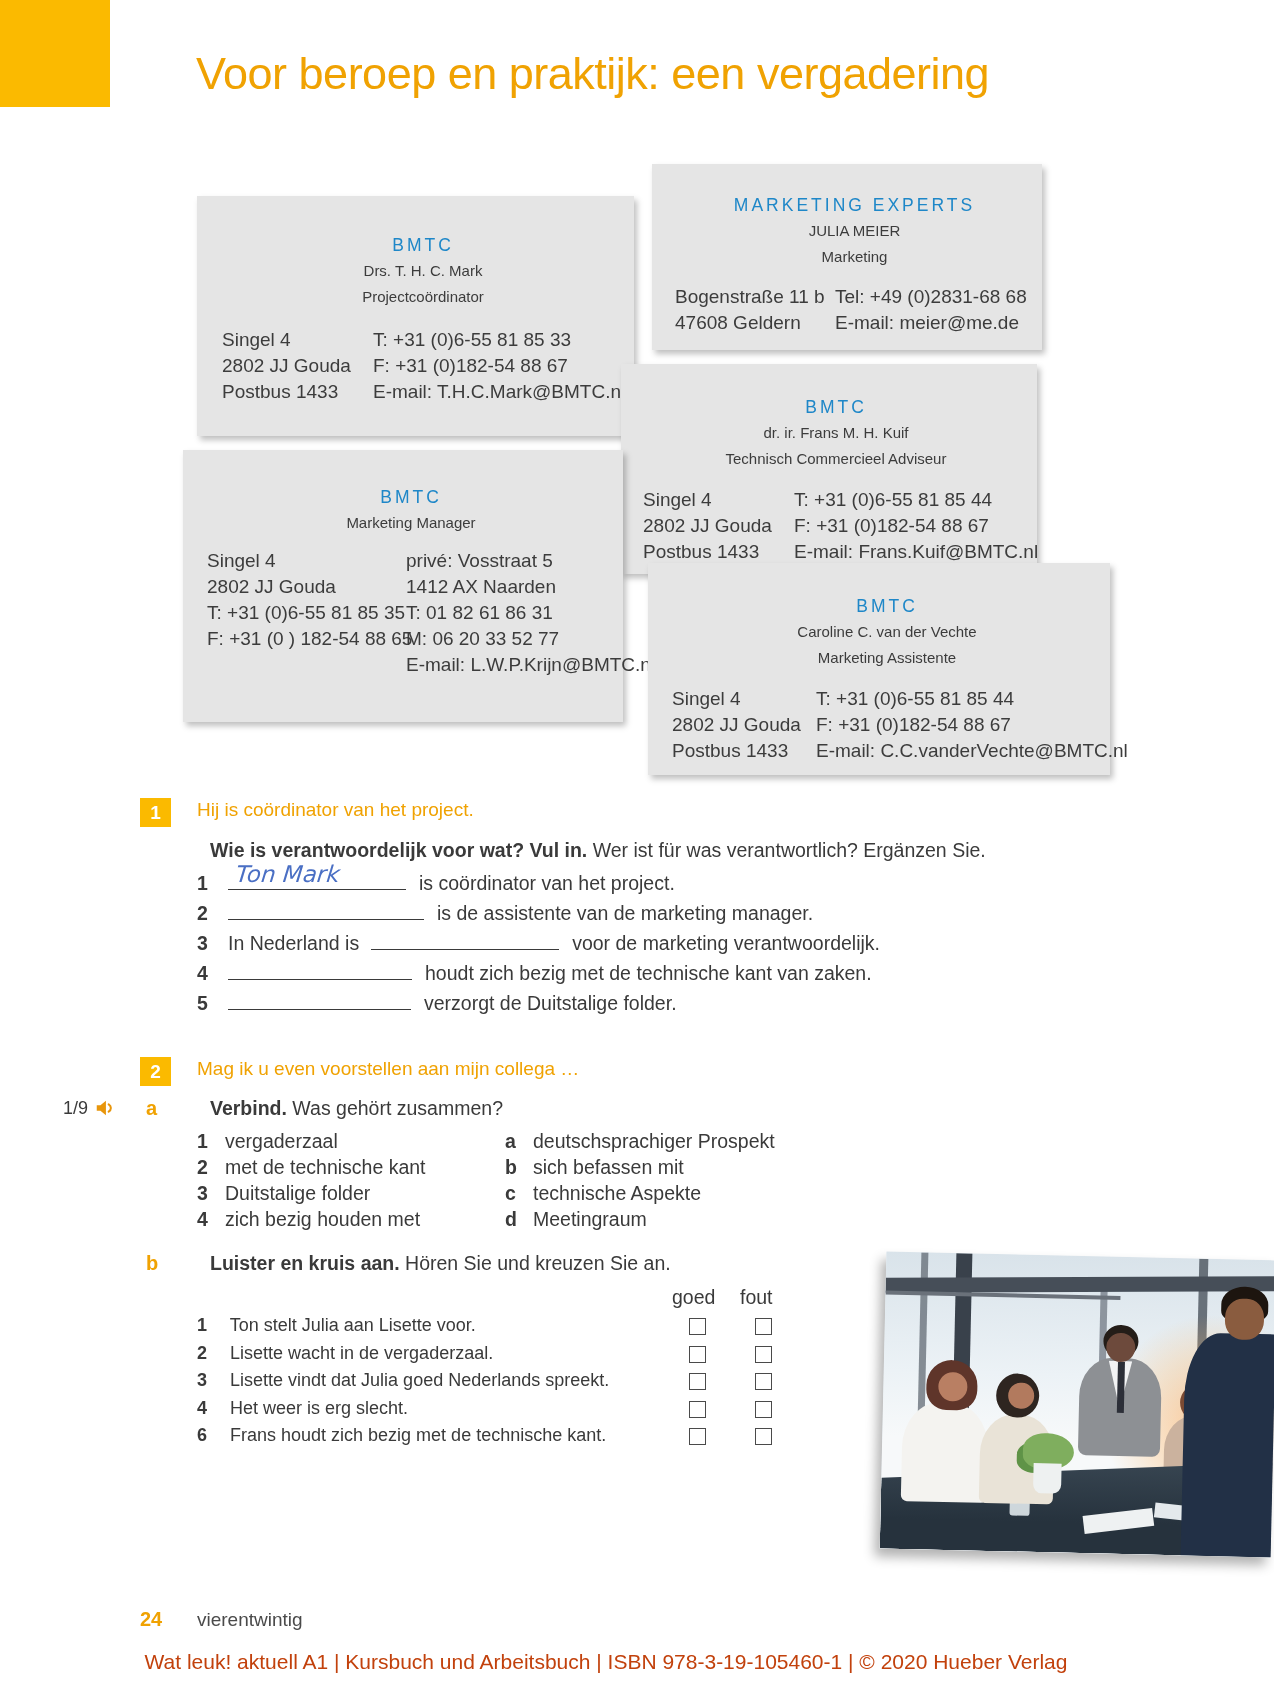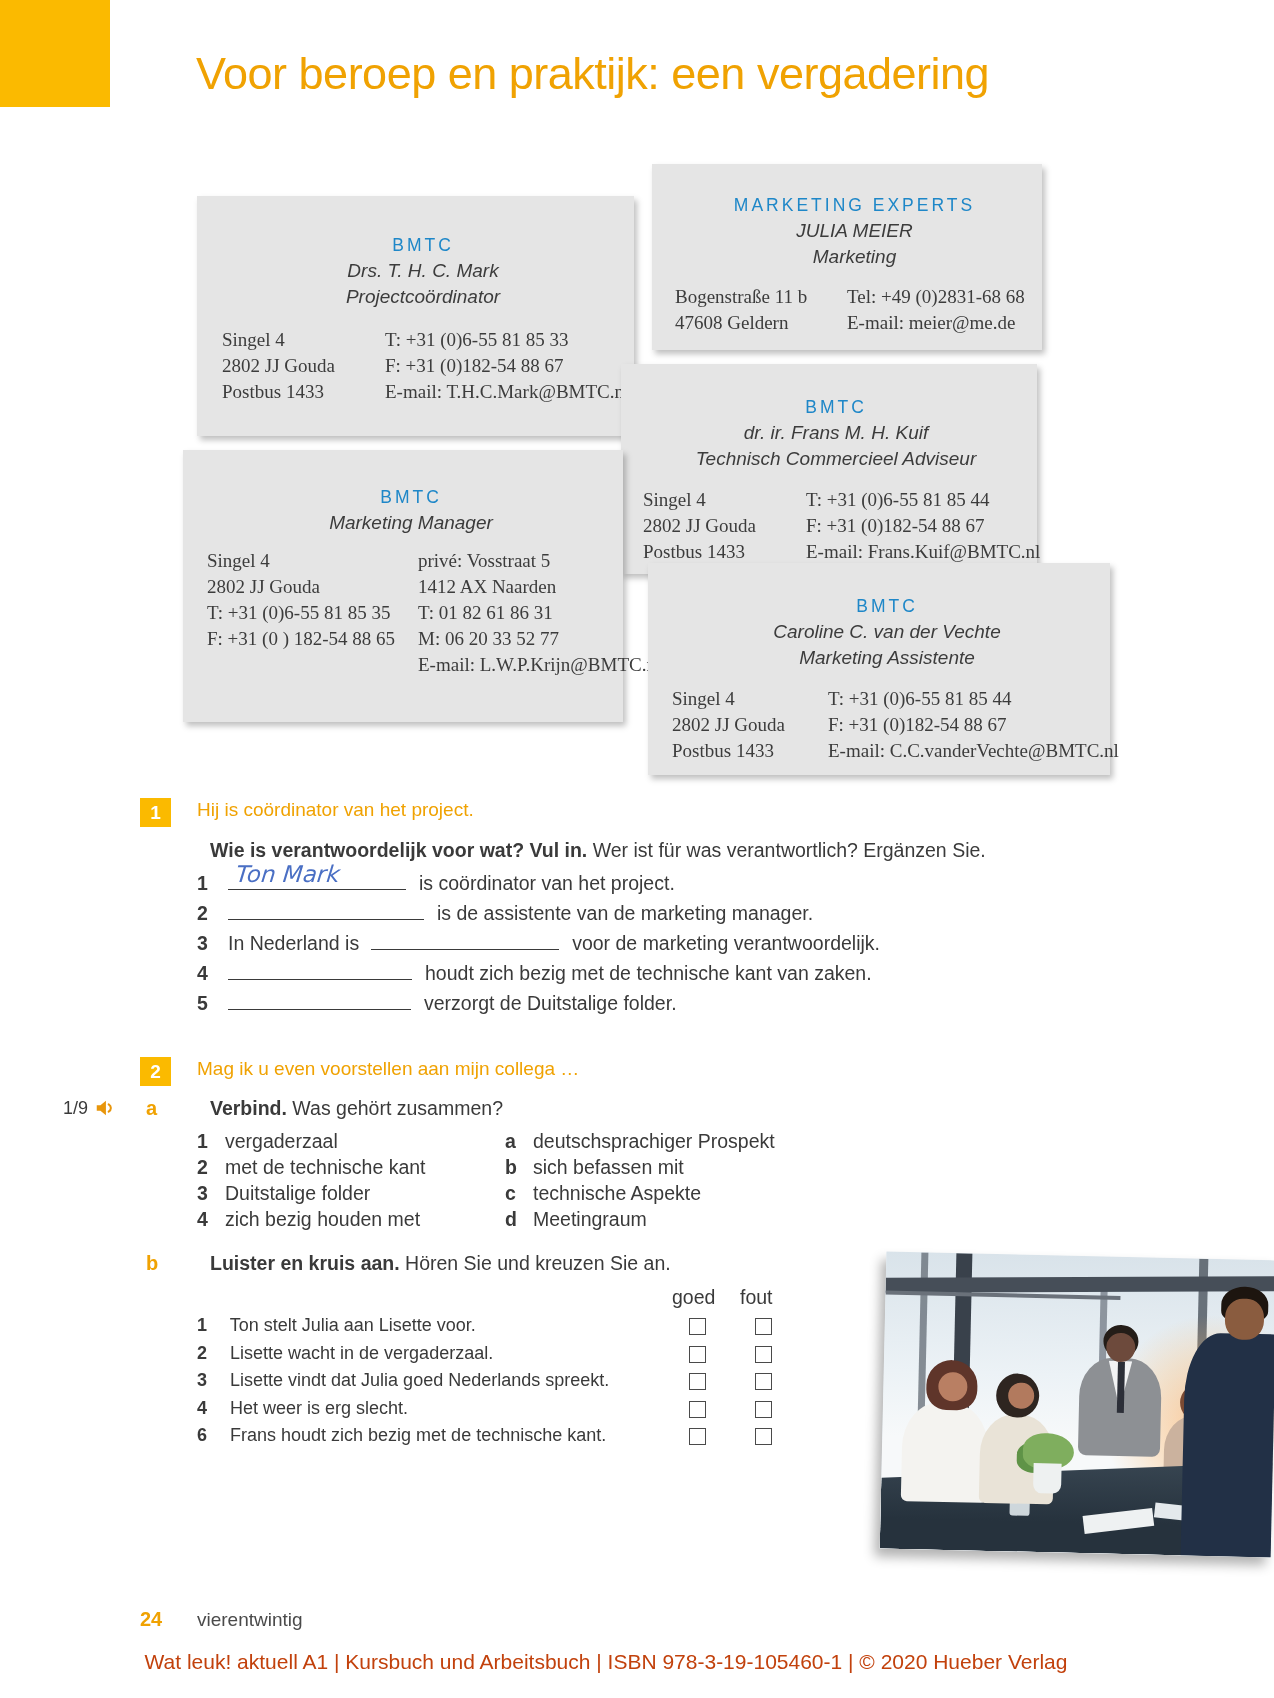--- a/index.html
+++ b/index.html
@@ -9,22 +9,22 @@
 
   
   .corner-block{left:0;top:0;width:110px;height:107px;background:#FBBA00;}
   .page-title{left:196px;top:48px;font-size:45px;font-weight:400;color:#F0A202;letter-spacing:-0.5px;white-space:nowrap;}
 
   
   .card{background:#e5e5e5;box-shadow:3px 4px 6px rgba(0,0,0,0.25);box-sizing:border-box;
         font-size:19px;line-height:26px;color:#3c3c3c;}
   .card-head{text-align:center;}
   .company{color:#1E87C8;letter-spacing:3px;font-size:17.5px;}
-  .cname,.crole{font-size:19px;font-style:italic;}
-  .cols{display:grid;grid-template-columns:var(--lw) 1fr;column-gap:20px;font-family:Liberation Serif, serif;}
+  .cname,.crole{font-size:15px;}
+  .cols{display:grid;grid-template-columns:var(--lw) 1fr;column-gap:8px;}
   .cols span{white-space:nowrap;}
   #card-mark{left:197px;top:196px;width:437px;height:240px;padding:36px 10px 0 25px;}
   #card-mark .cols{--lw:143px;margin-top:17px;}
   #card-meier{left:652px;top:164px;width:390px;height:186px;padding:28px 8px 0 23px;}
   #card-meier .cols{--lw:152px;margin-top:14px;}
   #card-kuif{left:621px;top:364px;width:416px;height:210px;padding:30px 8px 0 22px;}
   #card-kuif .cols{--lw:143px;margin-top:15px;}
   #card-krijn{left:183px;top:450px;width:440px;height:272px;padding:34px 8px 0 24px;}
   #card-krijn .cols{--lw:191px;margin-top:12px;}
   #card-vechte{left:648px;top:563px;width:462px;height:212px;padding:30px 8px 0 24px;}

